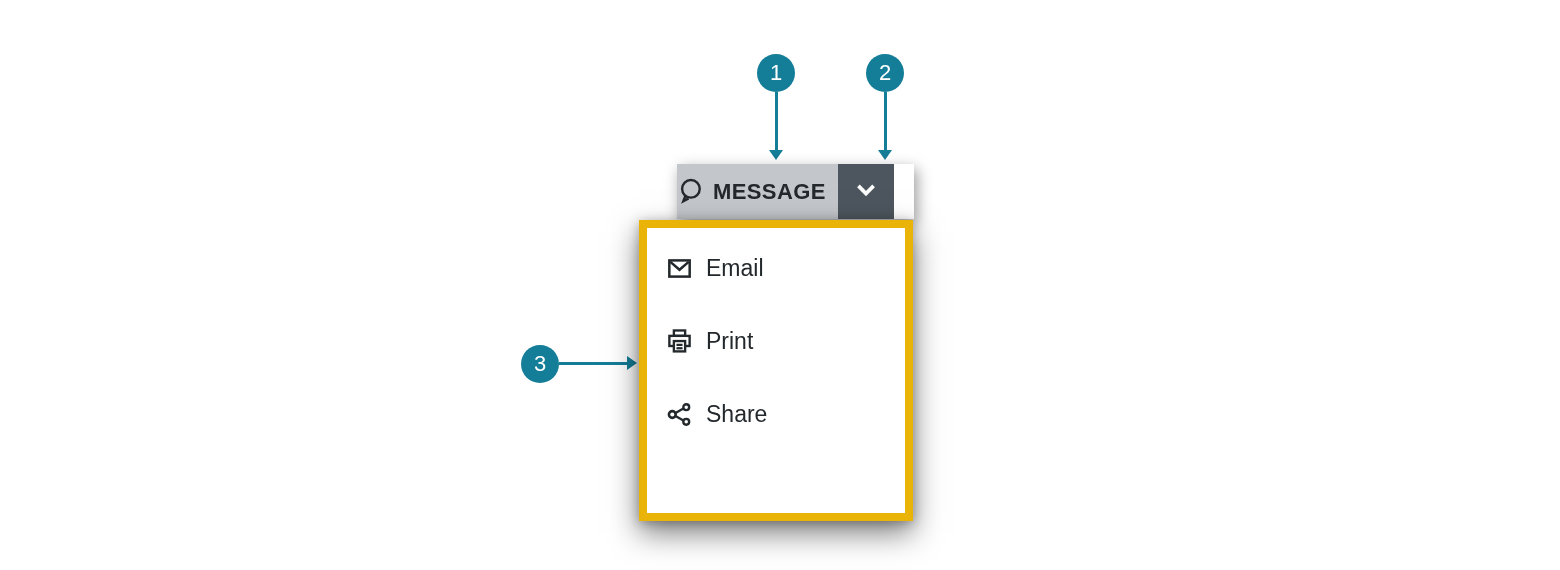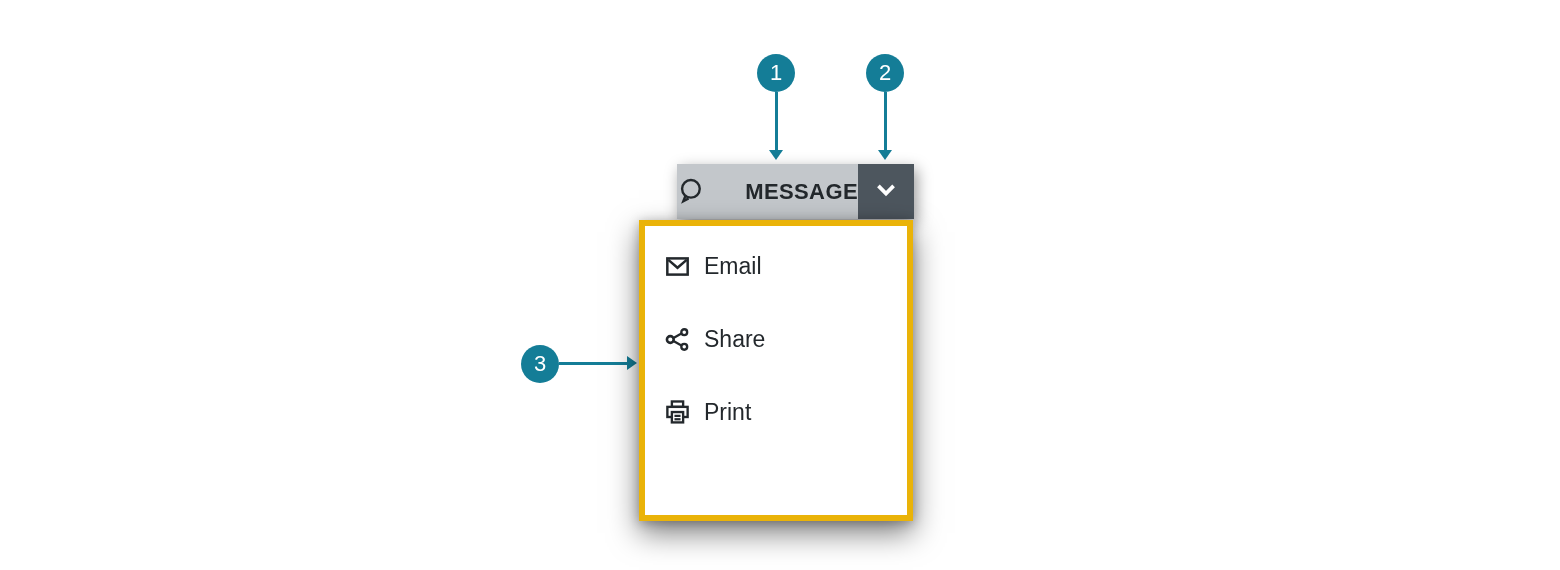--- a/index.html
+++ b/index.html
@@ -20,26 +20,26 @@
   .split-button {
     position: absolute;
     left: 677px;
     top: 164px;
     width: 237px;
     height: 55px;
     display: flex;
     box-shadow: 3px 5px 14px rgba(0,0,0,0.40);
   }
   .split-main {
-    width: 181px;
+    width: 161px;
     height: 55px;
     background: #c3c7cb;
     display: flex;
     align-items: center;
-    justify-content: space-between;
+    justify-content: flex-start;
     gap: 9px;
     cursor: pointer;
     border: none;
     padding: 0;
   }
   .split-main .btn-label {
     font-size: 22px;
     font-weight: 700;
     letter-spacing: 0.4px;
     color: #23282c;
@@ -58,21 +58,21 @@
 
   
   .dropdown-panel {
     position: absolute;
     left: 639px;
     top: 220px;
     width: 274px;
     height: 301px;
     box-sizing: border-box;
     background: #ffffff;
-    border: 6px solid #eab308;
+    border: 8px solid #eab308;
     box-shadow: 0 12px 28px rgba(0,0,0,0.50), 0 2px 10px rgba(0,0,0,0.25);
     padding-top: 4px;
   }
   .menu-item {
     height: 73px;
     display: flex;
     align-items: center;
     padding-left: 19px;
     gap: 13px;
     cursor: pointer;
@@ -176,37 +176,37 @@
           <polyline points="4.2,6.6 13,14.2 21.8,6.6" stroke="#23282c" stroke-width="2.4" fill="none"></polyline>
         </svg>
       </span>
       <span class="item-label">Email</span>
     </div>
 
 
     <div class="menu-item">
       <span>
         <svg width="27" height="27" viewBox="0 0 24 24" fill="none">
+          <rect x="7" y="2.2" width="10" height="4.8" fill="#ffffff" stroke="#23282c" stroke-width="2.1"></rect>
+          <rect x="3" y="7" width="18" height="9" fill="#ffffff" stroke="#23282c" stroke-width="2.1"></rect>
+          <rect x="7" y="11.6" width="10" height="9.2" fill="#ffffff" stroke="#23282c" stroke-width="2.1"></rect>
+          <line x1="9.3" y1="15" x2="14.7" y2="15" stroke="#23282c" stroke-width="2"></line>
+          <line x1="9.3" y1="18" x2="14.7" y2="18" stroke="#23282c" stroke-width="2"></line>
+        </svg>
+      </span>
+      <span class="item-label">Print</span>
+    </div>
+
+    <div class="menu-item">
+      <span>
+        <svg width="27" height="27" viewBox="0 0 24 24" fill="none">
           <circle cx="18" cy="5.5" r="2.6" stroke="#23282c" stroke-width="2.1"></circle>
           <circle cx="5.6" cy="12" r="3" stroke="#23282c" stroke-width="2.3"></circle>
           <circle cx="18" cy="18.5" r="2.6" stroke="#23282c" stroke-width="2.1"></circle>
           <line x1="8.4" y1="10.6" x2="15.5" y2="6.7" stroke="#23282c" stroke-width="2.1"></line>
           <line x1="8.4" y1="13.4" x2="15.5" y2="17.3" stroke="#23282c" stroke-width="2.1"></line>
         </svg>
       </span>
       <span class="item-label">Share</span>
     </div>
 
-    <div class="menu-item">
-      <span>
-        <svg width="27" height="27" viewBox="0 0 24 24" fill="none">
-          <rect x="7" y="2.2" width="10" height="4.8" fill="#ffffff" stroke="#23282c" stroke-width="2.1"></rect>
-          <rect x="3" y="7" width="18" height="9" fill="#ffffff" stroke="#23282c" stroke-width="2.1"></rect>
-          <rect x="7" y="11.6" width="10" height="9.2" fill="#ffffff" stroke="#23282c" stroke-width="2.1"></rect>
-          <line x1="9.3" y1="15" x2="14.7" y2="15" stroke="#23282c" stroke-width="2"></line>
-          <line x1="9.3" y1="18" x2="14.7" y2="18" stroke="#23282c" stroke-width="2"></line>
-        </svg>
-      </span>
-      <span class="item-label">Print</span>
-    </div>
-
   </div>
 </div>
 
 </body></html>

